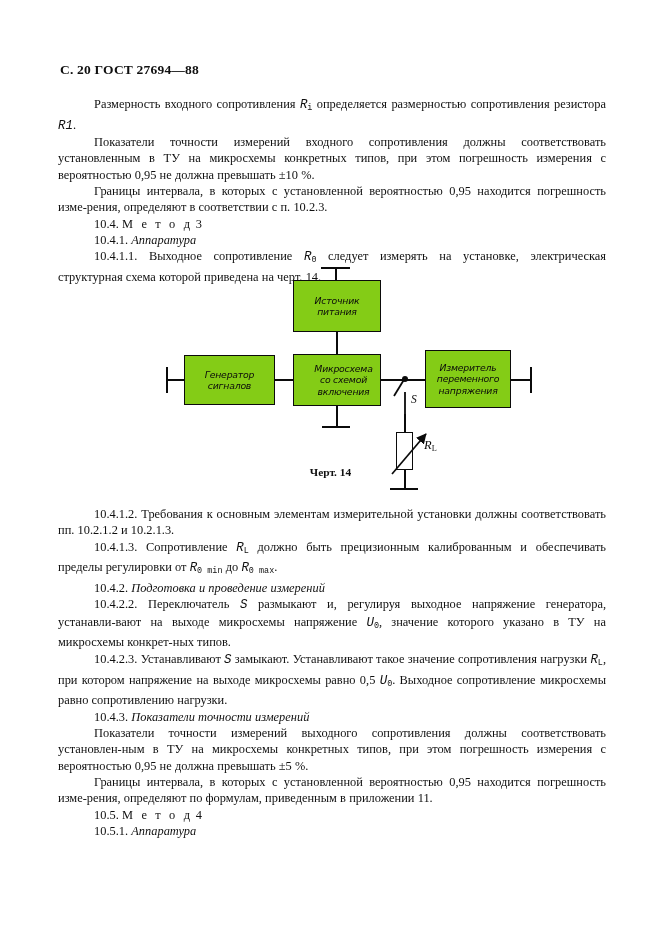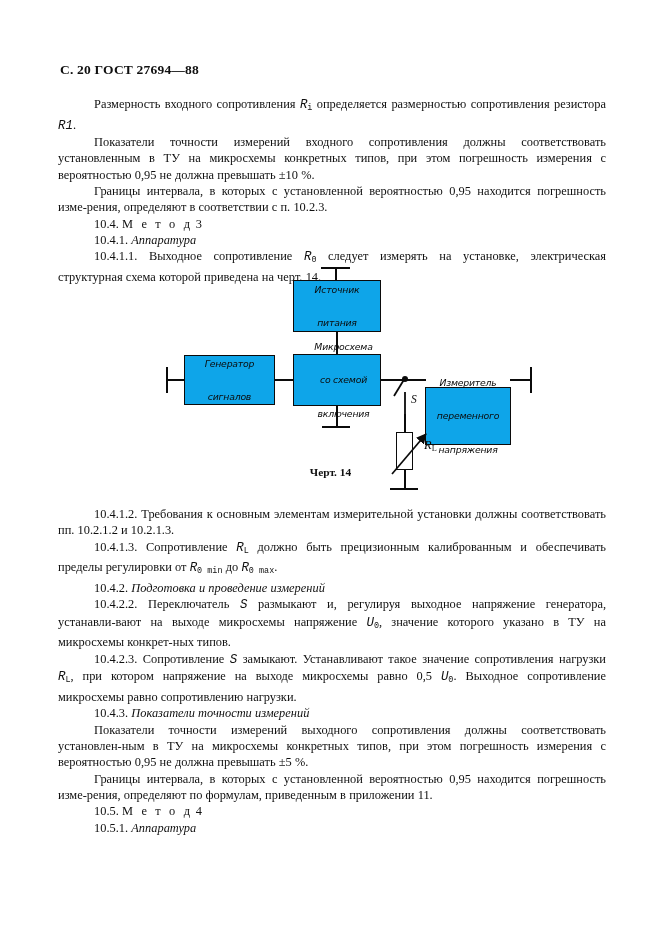--- a/index.html
+++ b/index.html
@@ -69,34 +69,33 @@
     left: 0;
     top: 466px;
     width: 661px;
     text-align: center;
     font-size: 11.4px;
     font-weight: bold;
   }
   .blk {
     position: absolute;
     border: 1.6px solid #0b0b0b;
-    background: #0ea5e9;
+    background: #84cc16;
     box-sizing: border-box;
     display: flex;
     flex-direction: column;
     align-items: center;
     justify-content: center;
     font-family: "DejaVu Sans", sans-serif;
     font-style: italic;
     font-size: 9.3px;
     line-height: 11.4px;
     letter-spacing: -0.2px;
     text-align: center;
     color: #0b0b0b;
-    gap: 22px;
   }
   .wire {
     position: absolute;
     background: #0b0b0b;
   }
   .wire.h { height: 1.8px; }
   .wire.v { width: 1.8px; }
   .term {
     position: absolute;
     background: #0b0b0b;
@@ -177,21 +176,21 @@
     </div>
 
     <div class="wire v" style="left:336px; top:144px; height:22px;"></div>
     <div class="wire h" style="left:322px; top:164px; width:28px; height:2.4px;"></div>
 
     <div class="wire h" style="left:380px; top:117px; width:26px;"></div>
     <div class="node" style="left:402px; top:114px;"></div>
 
     <div class="wire h" style="left:404px; top:117px; width:22px;"></div>
 
-    <div class="blk" style="left:425px; top:88px; width:86px; height:58px;margin-top:37px;">
+    <div class="blk" style="left:425px; top:88px; width:86px; height:58px;">
       <span>Измеритель</span>
       <span>переменного</span>
       <span>напряжения</span>
     </div>
 
     <div class="wire h" style="left:510px; top:117px; width:22px;"></div>
     <div class="term" style="left:530px; top:105px; height:26px; width:2.4px;"></div>
 
     <svg style="position:absolute; left:388px; top:114px;" width="34" height="44">
       <line x1="17" y1="2" x2="6" y2="20" stroke="#0b0b0b" stroke-width="1.8"></line>
@@ -223,21 +222,21 @@
 
     <p class="t">10.4.1.2. Требования  к основным элементам измерительной установки должны соответствовать пп. 10.2.1.2 и 10.2.1.3.</p>
 
     <p class="t"><span>10.4.1.3. Сопротивление </span><var><span>R</span><sub>L</sub></var><span> должно быть прецизионным калиброванным и обеспечивать пределы регулировки от </span><var><span>R</span><sub>0 min</sub></var><span> до </span><var><span>R</span><sub>0 max</sub></var><span>.</span></p>
 
     <p class="t"><span>10.4.2. </span><span class="it">Подготовка и проведение измерений</span></p>
 
 
     <p class="t"><span>10.4.2.2. Переключатель </span><var>S</var><span> размыкают и, регулируя выходное напряжение генератора, устанавли-вают на выходе микросхемы напряжение </span><var><span>U</span><sub>0</sub></var><span>, значение которого указано в ТУ на микросхемы конкрет-ных типов.</span></p>
 
-    <p class="t"><span>10.4.2.3. Сопротивление </span><var>S</var><span> замыкают. Устанавливают такое значение сопротивления нагрузки </span><var><span>R</span><sub>L</sub></var><span>, при котором напряжение на выходе микросхемы равно 0,5 </span><var><span>U</span><sub>0</sub></var><span>. Выходное сопротивление микросхемы равно сопротивлению нагрузки.</span></p>
+    <p class="t"><span>10.4.2.3. Устанавливают </span><var>S</var><span> замыкают. Устанавливают такое значение сопротивления нагрузки </span><var><span>R</span><sub>L</sub></var><span>, при котором напряжение на выходе микросхемы равно 0,5 </span><var><span>U</span><sub>0</sub></var><span>. Выходное сопротивление микросхемы равно сопротивлению нагрузки.</span></p>
 
     <p class="t"><span>10.4.3. </span><span class="it">Показатели точности измерений</span></p>
 
     <p class="t">Показатели точности измерений выходного сопротивления должны соответствовать установлен-ным в ТУ на микросхемы конкретных типов, при этом погрешность измерения с вероятностью 0,95 не должна превышать ±5 %.</p>
 
     <p class="t">Границы интервала, в которых с установленной вероятностью 0,95 находится погрешность изме-рения, определяют по формулам, приведенным в приложении 11.</p>
 
     <p class="t"><span>10.5. </span><span class="sp">М е т о д</span><span>  4</span></p>
 
     <p class="t"><span>10.5.1. </span><span class="it">Аппаратура</span></p>

